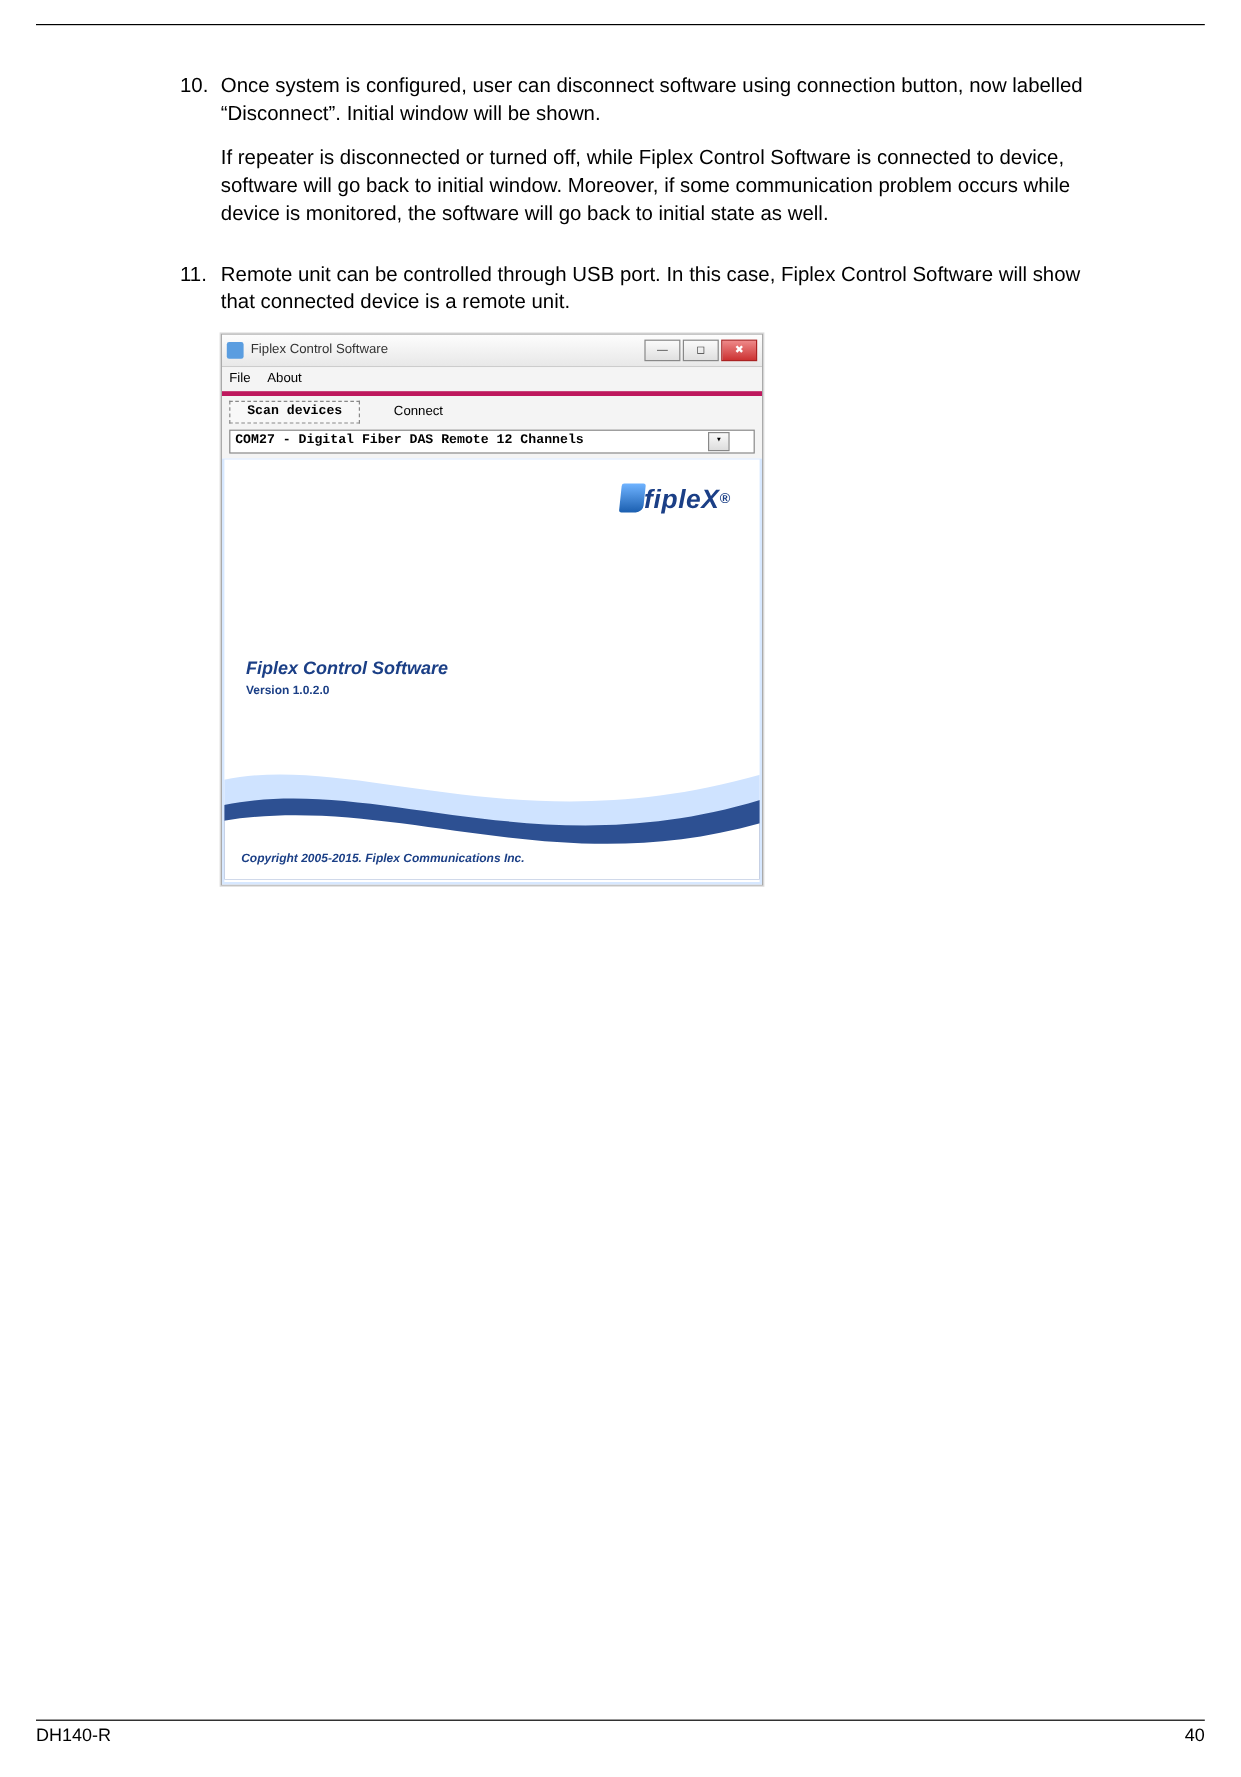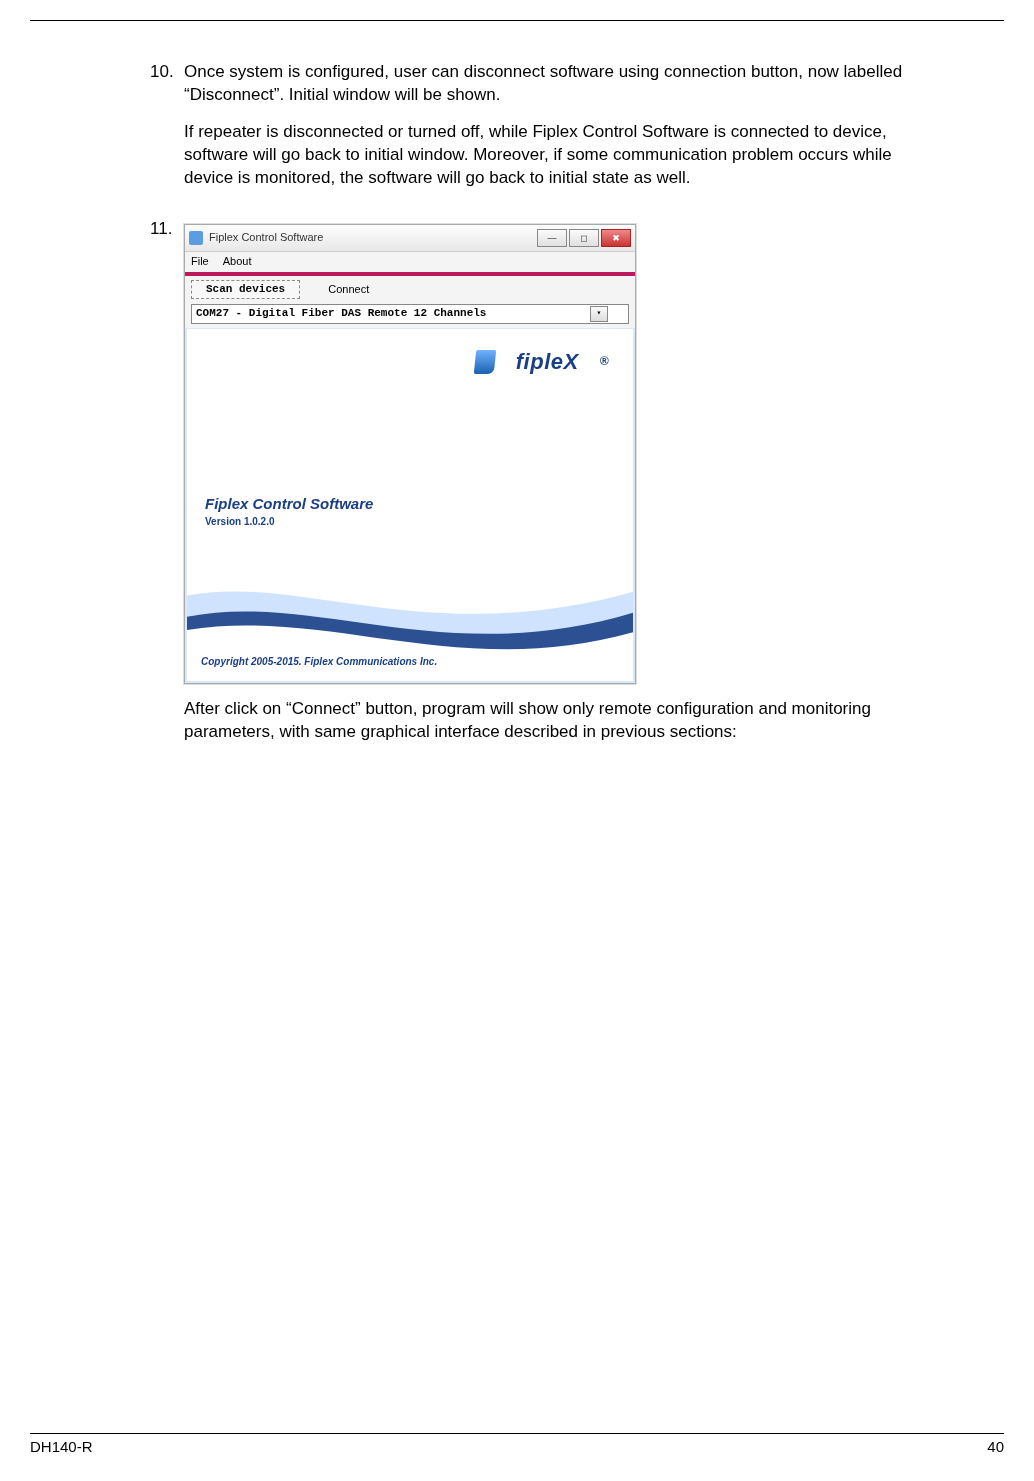--- a/index.html
+++ b/index.html
@@ -147,21 +147,21 @@
     position: absolute;
     right: 24px;
     top: 18px;
     font-size: 22px;
     font-weight: bold;
     font-style: italic;
     color: #1b3f86;
     letter-spacing: 0.5px;
     display: flex;
     align-items: center;
-    gap: 21px;
+    gap: 0;
     justify-content: flex-end;
   }
   .logo-area .f-icon {
     width: 20px; height: 24px;
     background: linear-gradient(#6fb3ff,#1b5fb0);
     border-radius: 2px 2px 6px 2px;
     transform: skewX(-6deg);
   }
   .logo-area .reg { font-size: 12px; vertical-align: top; }
   .sw-title {
@@ -228,20 +228,21 @@
     <div class="num">10.</div>
     <div class="body">
       <div class="para">Once system is configured, user can disconnect software using connection button, now labelled “Disconnect”. Initial window will be shown.</div>
       <div class="para">If repeater is disconnected or turned off, while Fiplex Control Software is connected to device, software will go back to initial window. Moreover, if some communication problem occurs while device is monitored, the software will go back to initial state as well.</div>
     </div>
   </div>
 
   <div class="list-item">
     <div class="num">11.</div>
     <div class="body">
+      <div class="para">Remote unit can be controlled through USB port. In this case, Fiplex Control Software will show that connected device is a remote unit.</div>
 
       <div class="app-shot">
         <div class="titlebar">
           <span class="app-icon"></span>
           <span class="title">Fiplex Control Software</span>
           <div class="win-btns">
             <div class="win-btn">—</div>
             <div class="win-btn">◻</div>
             <div class="win-btn close">✖</div>
           </div>
@@ -272,21 +273,20 @@
             <svg viewBox="0 0 500 140" preserveAspectRatio="none">
               <path d="M0,70 C120,10 260,130 500,40 L500,140 L0,140 Z" fill="#cfe3ff"></path>
               <path d="M0,90 C140,30 280,150 500,60 L500,140 L0,140 Z" fill="#1b3f86" opacity="0.9"></path>
               <path d="M0,100 C160,50 300,160 500,80 L500,140 L0,140 Z" fill="#ffffff"></path>
             </svg>
           </div>
           <div class="copyright">Copyright 2005-2015. Fiplex Communications Inc.</div>
         </div>
       </div>
 
-      <div class="para">After click on “Connect” button, program will show only remote configuration and monitoring parameters, with same graphical interface described in previous sections:</div>
     </div>
   </div>
 
 </div>
 
 <div class="footer">
   <div class="hr-bot"></div>
   <div class="footer-row">
     <span>DH140-R</span>
     <span>40</span>

